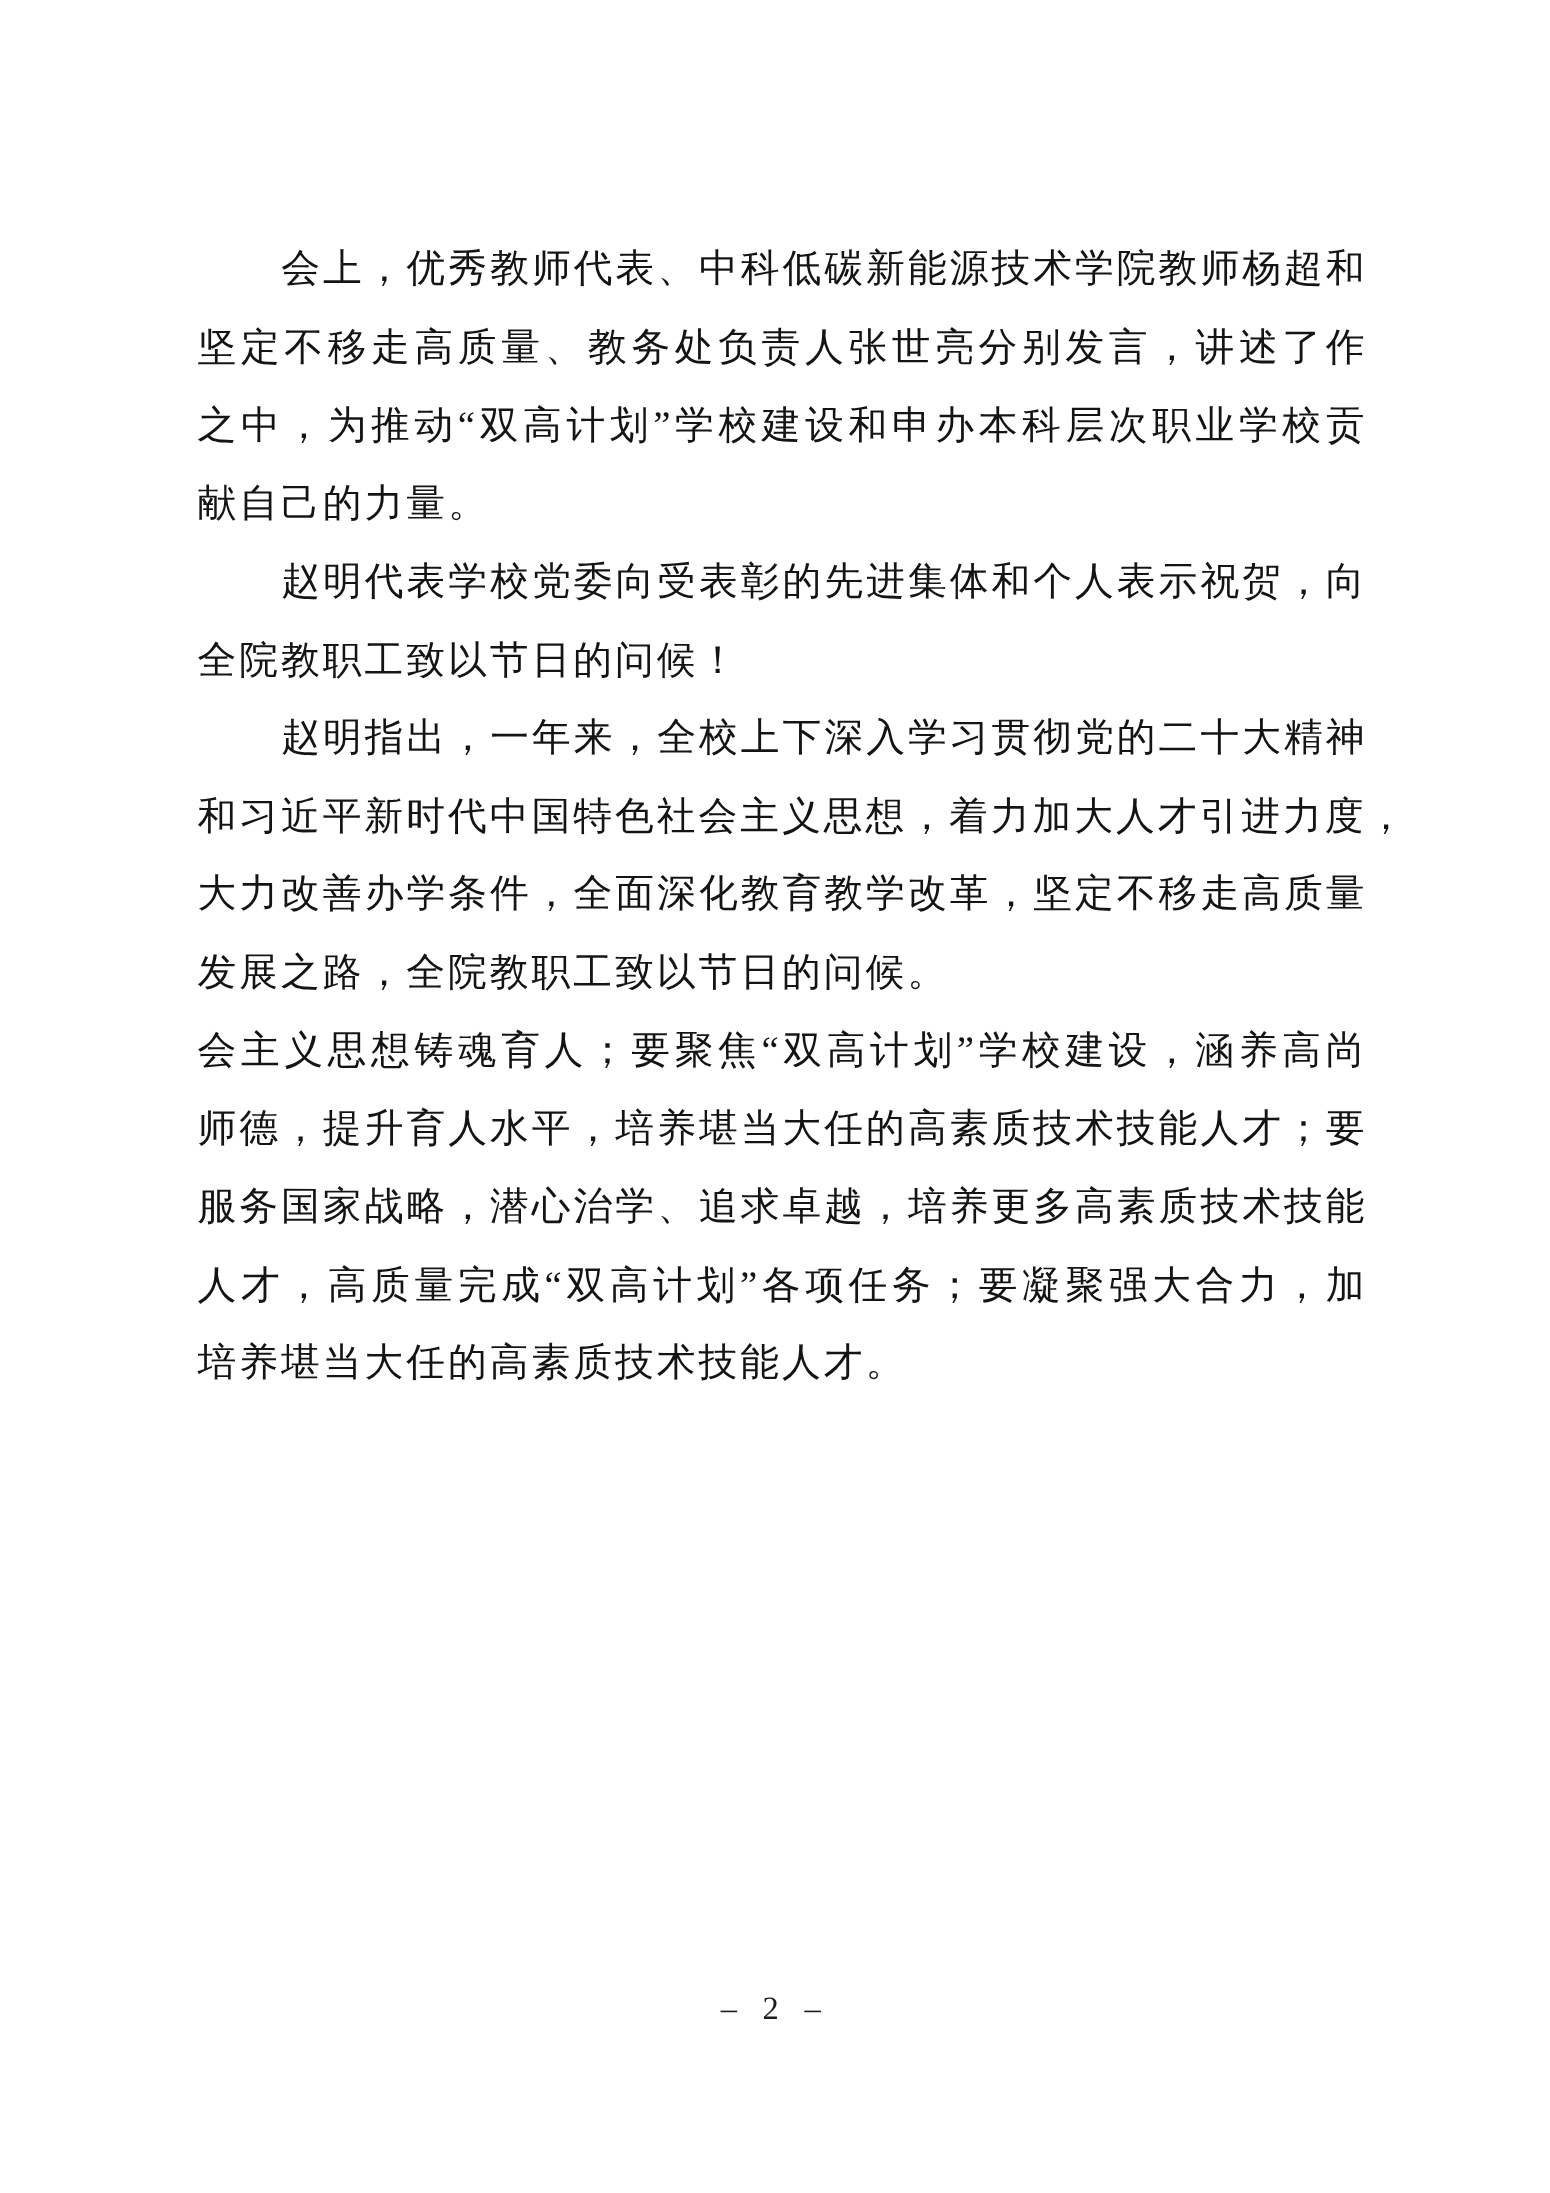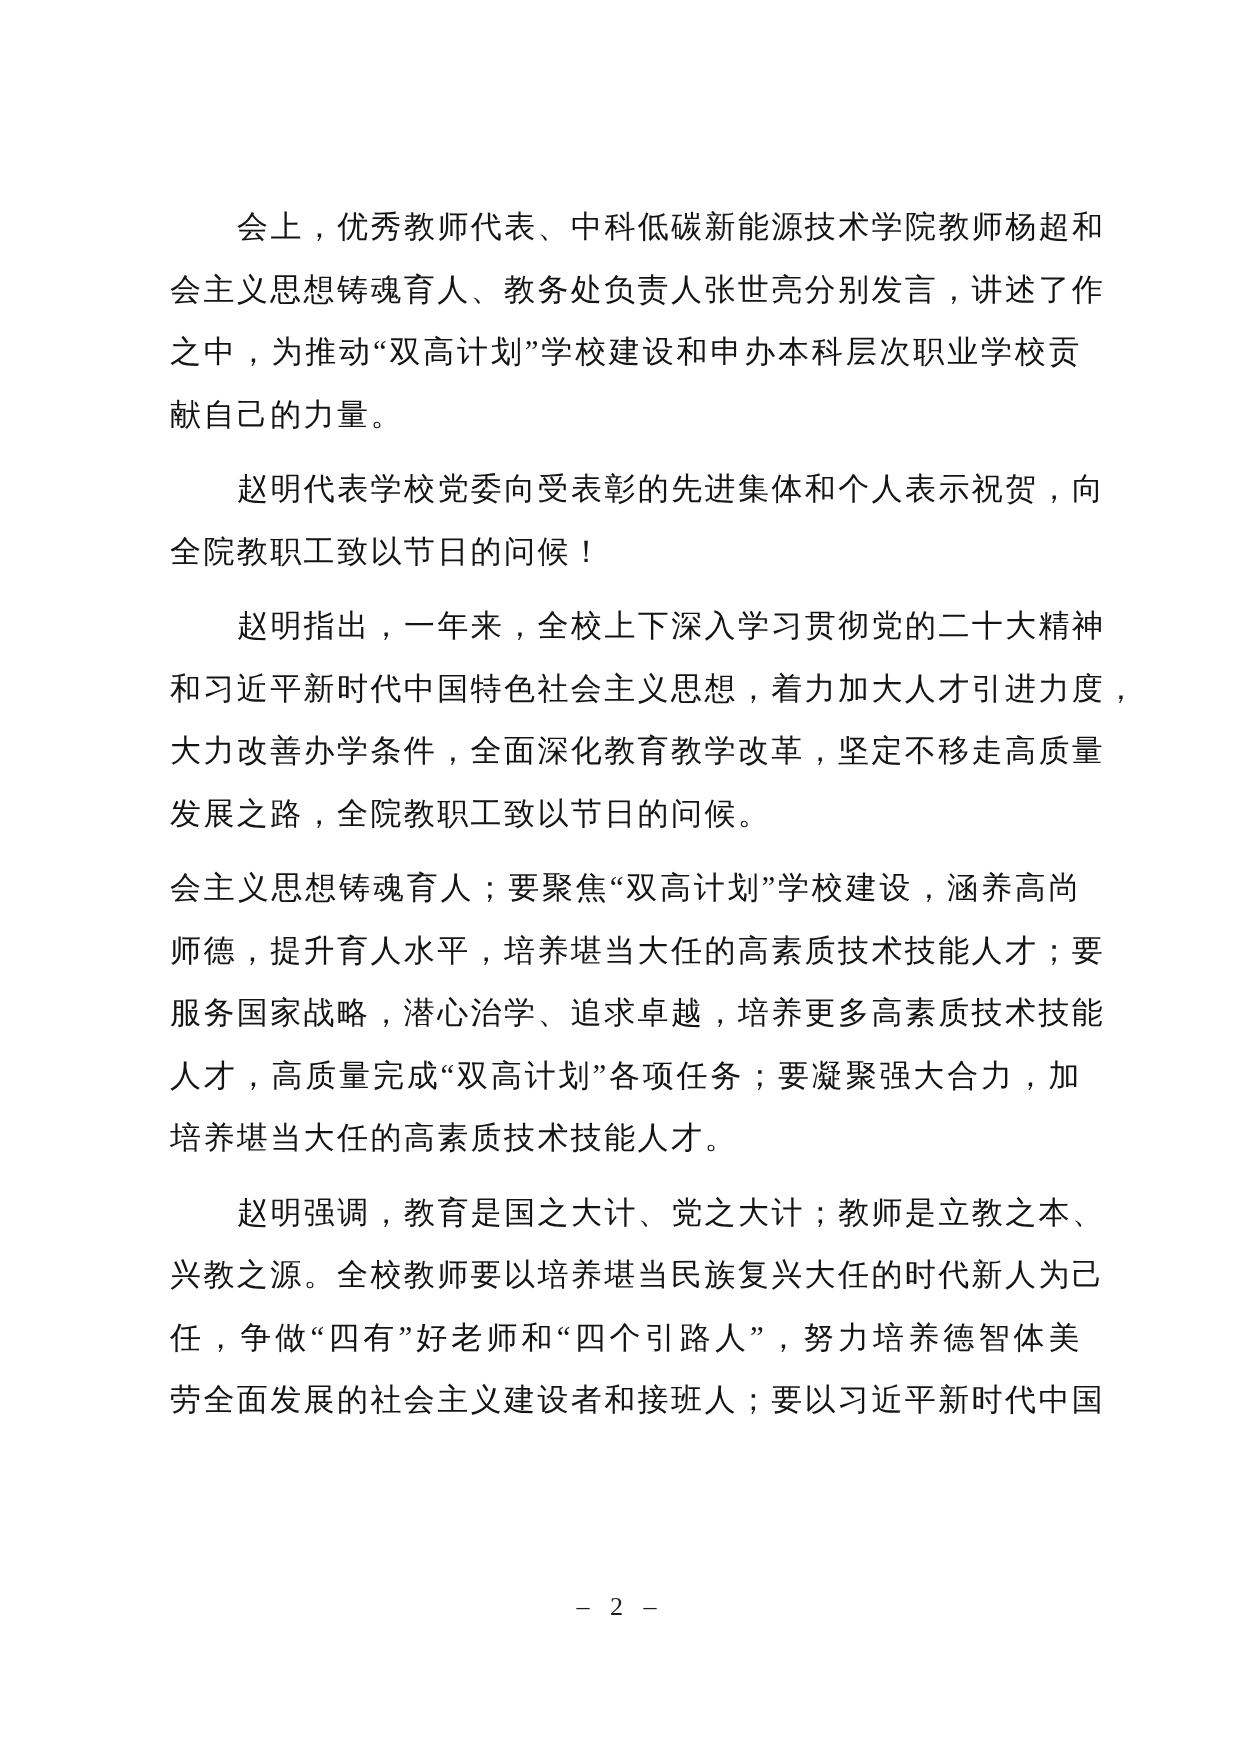--- a/index.html
+++ b/index.html
@@ -19,21 +19,21 @@
   .content {
     position: absolute;
     left: 158px;
     top: 184px;
     width: 936px;
     color: #141414;
     font-size: 31px;
     line-height: 62.5px;
     letter-spacing: 2.4px;
   }
-  .para { margin: 12px; padding: 0; }
+  .para { margin: 0; padding: 0; }
   .line {
     text-align: justify;
     text-align-last: justify;
     height: 62.5px;
     white-space: nowrap;
   }
   
   .line.indent { text-indent: 67px; }
   
   .line.end {
@@ -57,21 +57,21 @@
 </style>
 </head>
 <body>
 
 <div class="page">
 
   <main class="content">
 
     <section class="para">
       <div class="line indent">会上，优秀教师代表、中科低碳新能源技术学院教师杨超和</div>
-      <div class="line">会主义思想铸魂育人、教务处负责人张世亮分别发言，讲述了作</div>
+      <div class="line">坚定不移走高质量、教务处负责人张世亮分别发言，讲述了作</div>
       <div class="line">之中，为推动“双高计划”学校建设和申办本科层次职业学校贡</div>
       <div class="line end">献自己的力量。</div>
     </section>
 
     <section class="para">
       <div class="line indent">赵明代表学校党委向受表彰的先进集体和个人表示祝贺，向</div>
       <div class="line end">全院教职工致以节日的问候！</div>
     </section>
 
     <section class="para">
@@ -82,26 +82,20 @@
     </section>
 
     <section class="para">
       <div class="line">会主义思想铸魂育人；要聚焦“双高计划”学校建设，涵养高尚</div>
       <div class="line">师德，提升育人水平，培养堪当大任的高素质技术技能人才；要</div>
       <div class="line">服务国家战略，潜心治学、追求卓越，培养更多高素质技术技能</div>
       <div class="line">人才，高质量完成“双高计划”各项任务；要凝聚强大合力，加</div>
       <div class="line end">培养堪当大任的高素质技术技能人才。</div>
     </section>
 
-    <section class="para">
-      <div class="line indent">赵明强调，教育是国之大计、党之大计；教师是立教之本、</div>
-      <div class="line">兴教之源。全校教师要以培养堪当民族复兴大任的时代新人为己</div>
-      <div class="line">任，争做“四有”好老师和“四个引路人”，努力培养德智体美</div>
-      <div class="line">劳全面发展的社会主义建设者和接班人；要以习近平新时代中国</div>
-    </section>
 
   </main>
 
   <footer class="footer">
     <span class="pagenum">– 2 –</span>
   </footer>
 
 </div>
 
 </body></html>

